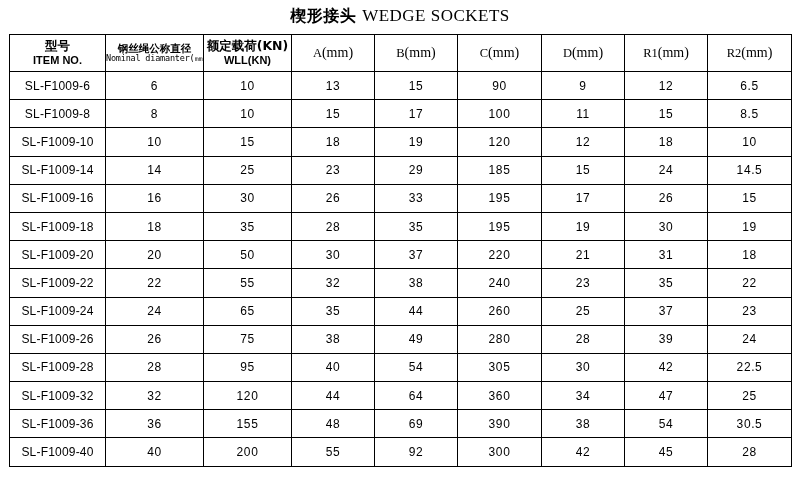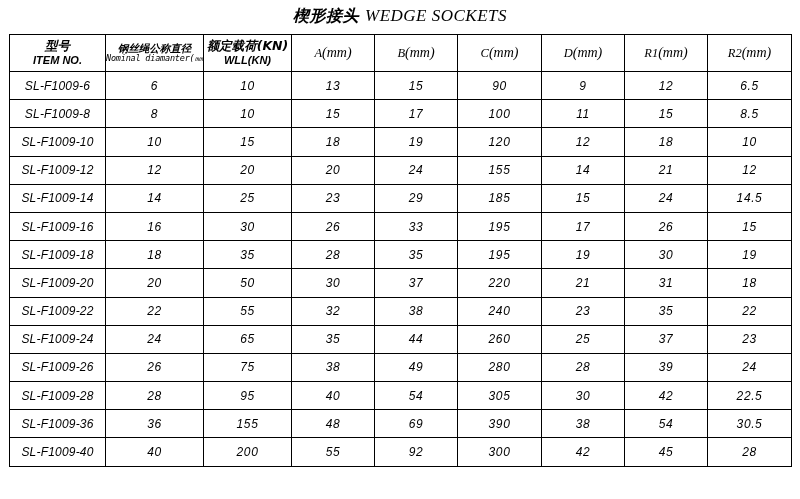--- a/index.html
+++ b/index.html
@@ -12,21 +12,20 @@
     background: #ffffff;
     font-family: "Liberation Sans", sans-serif;
     color: #000000;
     overflow: hidden;
   }
   .page {
     width: 800px;
     height: 499px;
     position: relative;
     box-sizing: border-box;
-    font-style: italic;
   }
   .title {
     text-align: center;
     font-size: 17px;
     font-family: "Liberation Serif", serif;
     letter-spacing: 0.5px;
     padding: 6px 0 7px 0;
     white-space: nowrap;
   }
   .title .cn {
@@ -203,31 +202,20 @@
           <td class="num">10</td>
           <td class="num">15</td>
           <td class="num">18</td>
           <td class="num">19</td>
           <td class="num">120</td>
           <td class="num">12</td>
           <td class="num">18</td>
           <td class="num">10</td>
         </tr>
         <tr>
-          <td class="itemno">SL-F1009-12</td>
-          <td class="num">12</td>
-          <td class="num">20</td>
-          <td class="num">20</td>
-          <td class="num">24</td>
-          <td class="num">155</td>
-          <td class="num">14</td>
-          <td class="num">21</td>
-          <td class="num">12</td>
-        </tr>
-        <tr>
           <td class="itemno">SL-F1009-14</td>
           <td class="num">14</td>
           <td class="num">25</td>
           <td class="num">23</td>
           <td class="num">29</td>
           <td class="num">185</td>
           <td class="num">15</td>
           <td class="num">24</td>
           <td class="num">14.5</td>
         </tr>
@@ -302,20 +290,31 @@
           <td class="num">28</td>
           <td class="num">95</td>
           <td class="num">40</td>
           <td class="num">54</td>
           <td class="num">305</td>
           <td class="num">30</td>
           <td class="num">42</td>
           <td class="num">22.5</td>
         </tr>
         <tr>
+          <td class="itemno">SL-F1009-32</td>
+          <td class="num">32</td>
+          <td class="num">120</td>
+          <td class="num">44</td>
+          <td class="num">64</td>
+          <td class="num">360</td>
+          <td class="num">34</td>
+          <td class="num">47</td>
+          <td class="num">25</td>
+        </tr>
+        <tr>
           <td class="itemno">SL-F1009-36</td>
           <td class="num">36</td>
           <td class="num">155</td>
           <td class="num">48</td>
           <td class="num">69</td>
           <td class="num">390</td>
           <td class="num">38</td>
           <td class="num">54</td>
           <td class="num">30.5</td>
         </tr>

